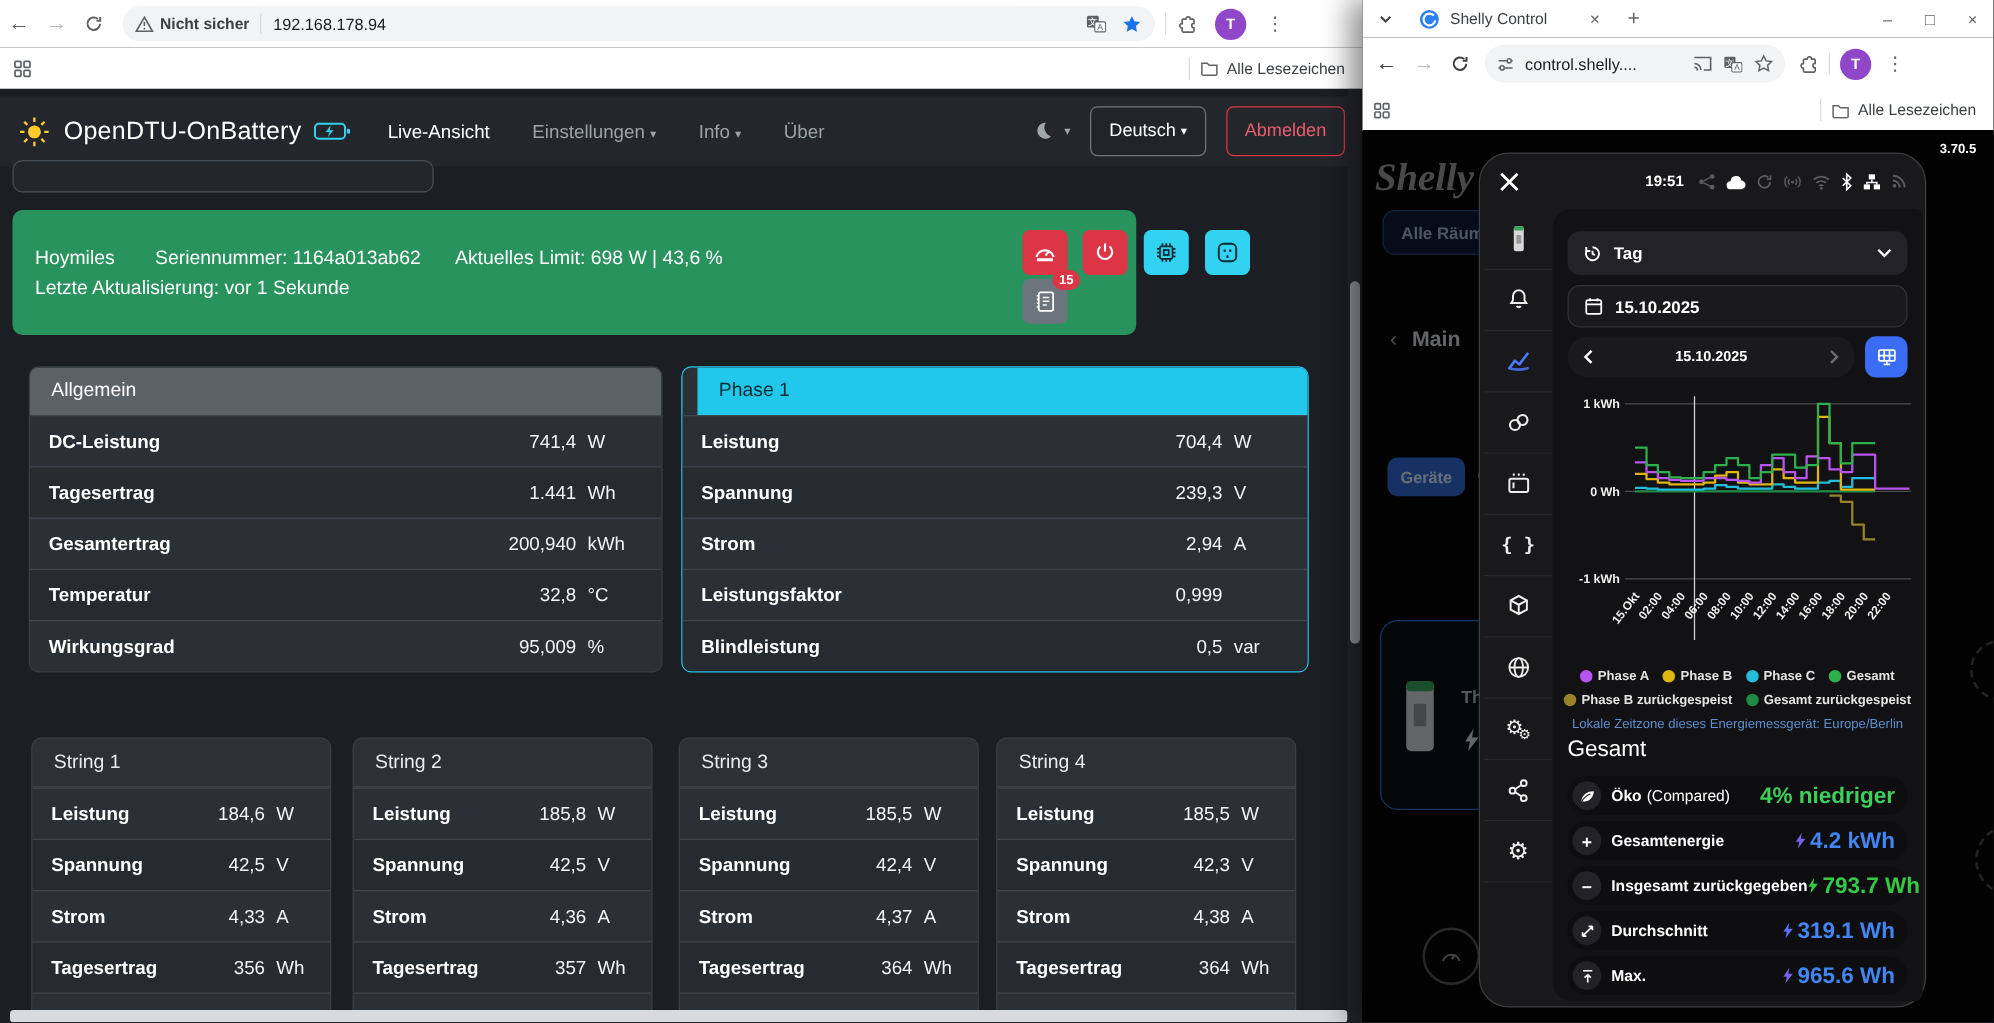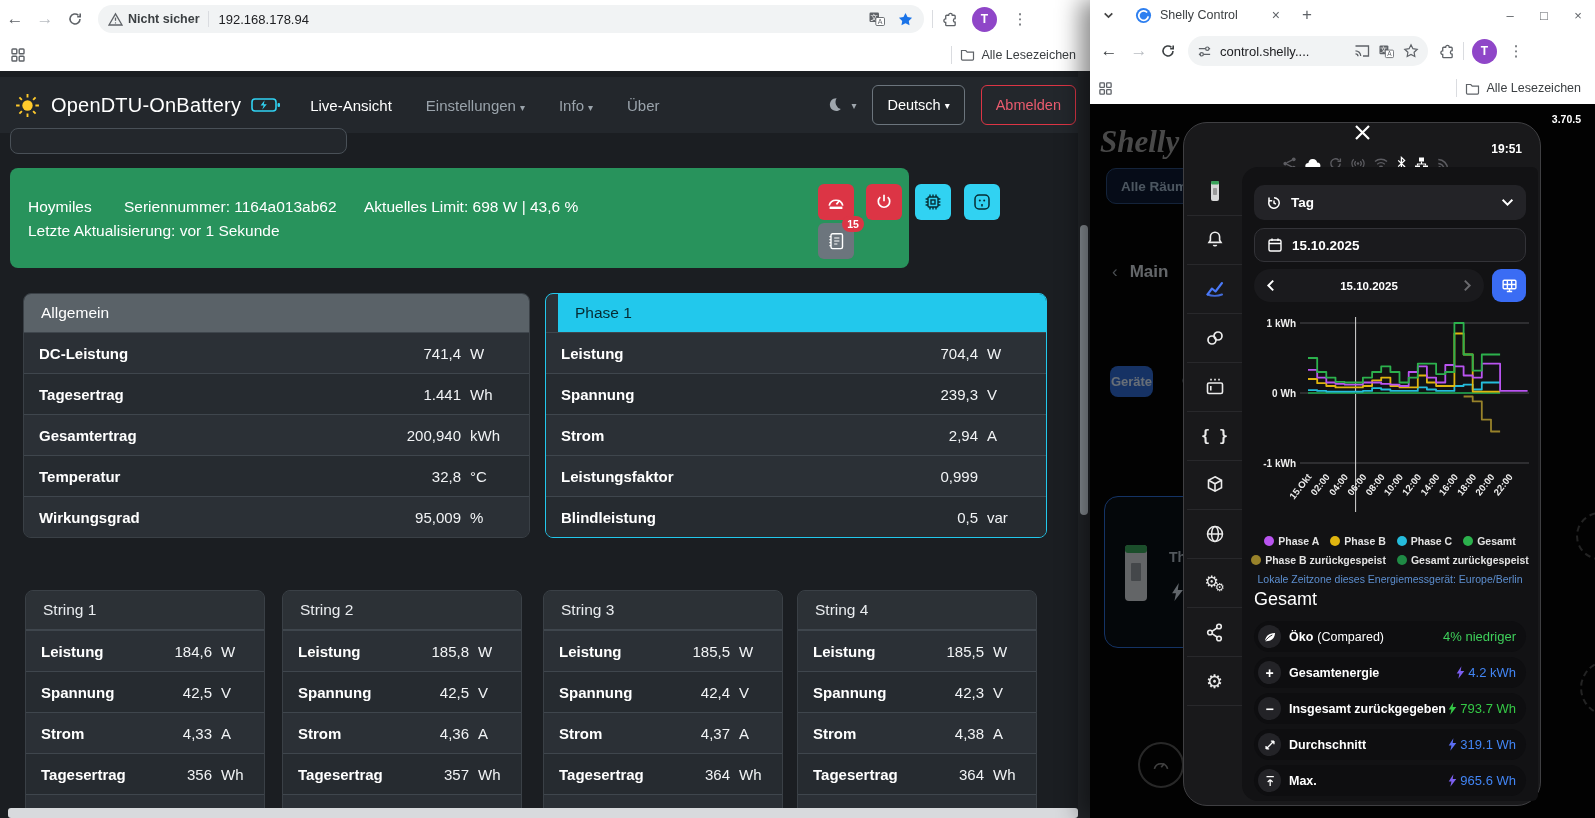--- a/index.html
+++ b/index.html
@@ -66,28 +66,28 @@
   .winbtn{font-size:13px;color:#5f6368;width:34px;text-align:center;cursor:pointer;}
   .rt-bar{position:absolute;left:0;top:30px;width:505px;height:42px;background:#fff;display:flex;align-items:center;}
   .rt-omni{height:30px;background:#f1f3f4;border-radius:15px;width:240px;display:flex;align-items:center;padding:0 9px;box-sizing:border-box;margin-left:6px;}
   .rt-book{position:absolute;left:0;top:72px;width:505px;height:32px;background:#fff;display:flex;align-items:center;border-bottom:1px solid #e8eaed;}
   .sh-page{position:absolute;left:0;top:104px;width:505px;height:714px;background:#050505;overflow:hidden;}
   .sh-version{position:absolute;right:14px;top:9px;color:#fff;font-size:10.5px;font-weight:bold;z-index:6;}
   .sh-dim{position:absolute;left:0;top:0;width:505px;height:714px;background:rgba(0,0,0,.52);z-index:2;}
   .sh-logo{position:absolute;left:10px;top:20px;font-family:"Liberation Serif",serif;font-style:italic;font-weight:bold;font-size:31px;color:#9a9a9a;z-index:1;}
   .sh-rooms{position:absolute;left:16px;top:64px;width:150px;height:36px;border:1px solid #2a4a7a;background:#0d1b33;border-radius:10px;color:#9fb4c9;font-size:13.5px;font-weight:bold;display:flex;align-items:center;padding-left:14px;box-sizing:border-box;z-index:1;}
   .sh-main{position:absolute;left:22px;top:158px;color:#d0d6dc;font-size:17px;font-weight:bold;z-index:1;}
-  .sh-tab{position:absolute;left:20px;top:262px;width:43px;height:31px;background:#2f6ad1;border-radius:8px;color:#d7e5f8;font-size:13px;font-weight:bold;display:flex;align-items:center;justify-content:center;z-index:1;}
+  .sh-tab{position:absolute;left:20px;top:262px;width:62px;height:31px;background:#2f6ad1;border-radius:8px;color:#d7e5f8;font-size:13px;font-weight:bold;display:flex;align-items:center;justify-content:center;z-index:1;}
   .sh-tab2{position:absolute;left:92px;top:269px;color:#8a95a1;font-size:13px;font-weight:bold;z-index:1;}
   .sh-devcard{position:absolute;left:14px;top:392px;width:160px;height:150px;border:1.5px solid #2b6cd4;border-radius:14px;background:#0a0f16;z-index:1;}
   .sh-gauge{position:absolute;left:48px;top:638px;width:42px;height:42px;border-radius:50%;border:2px solid #555;z-index:1;display:flex;align-items:center;justify-content:center;}
   .dash-circ{position:absolute;border:2px dashed #4a4a4a;border-radius:50%;z-index:1;}
 
   .sh-panel{position:absolute;left:93px;top:18px;width:358px;height:684px;background:#19191b;border:1.5px solid #3f3f42;border-radius:24px;z-index:4;box-sizing:border-box;}
-  .pan-head{position:absolute;left:0;top:0;width:100%;height:44px;display:flex;align-items:center;padding:0 14px;box-sizing:border-box;flex-direction:column;}
+  .pan-head{position:absolute;left:0;top:0;width:100%;height:44px;display:flex;align-items:center;padding:0 14px;box-sizing:border-box;}
   .pan-clock{color:#fff;font-size:12px;font-weight:bold;margin-left:auto;margin-right:4px;}
   .st-ic{margin-left:7px;}
   .sidebar{position:absolute;left:3px;top:44px;width:55px;height:632px;}
   .sb-cell{height:48px;border-bottom:1px solid #28282b;display:flex;align-items:center;justify-content:center;color:#ececec;cursor:pointer;}
   .sb-cell.active{color:#4a79f8;}
   .pan-content{position:absolute;left:58px;top:44px;width:296px;height:634px;background:#121214;border-radius:16px 6px 6px 16px;overflow:hidden;}
   .ctl-pill{position:absolute;left:12px;width:272px;height:35px;background:#232327;border-radius:10px;display:flex;align-items:center;padding:0 12px;box-sizing:border-box;color:#fff;cursor:pointer;}
   .ctl-pill.outline{background:#1a1a1d;border:1px solid #333338;}
   .ctl-label{font-size:13.5px;font-weight:bold;margin-left:9px;}
   .navpill{position:absolute;left:12px;top:102px;width:230px;height:33px;background:#1a1a1d;border-radius:17px;display:flex;align-items:center;padding:0 12px;box-sizing:border-box;}
@@ -96,21 +96,21 @@
   .legend-row{position:absolute;left:6px;width:284px;display:flex;justify-content:center;gap:11px;align-items:center;}
   .leg-item{display:flex;align-items:center;gap:4px;color:#e3e3e3;font-size:10.5px;font-weight:bold;white-space:nowrap;}
   .leg-dot{width:10px;height:10px;border-radius:50%;}
   .tz-note{position:absolute;left:0;top:406px;width:296px;text-align:center;color:#5d8fd0;font-size:10.5px;}
   .sec-title{position:absolute;left:12px;top:422px;color:#fff;font-size:18px;}
   .stats{position:absolute;left:12px;top:454px;width:272px;}
   .stat-row{height:31px;border-radius:16px;background:#0e0e10;display:flex;align-items:center;margin-bottom:5px;padding:0 10px 0 4px;box-sizing:border-box;}
   .stat-icirc{width:23px;height:23px;border-radius:50%;background:#232327;display:flex;align-items:center;justify-content:center;color:#fff;font-size:13px;font-weight:bold;margin-right:8px;flex:0 0 auto;}
   .stat-label{color:#fff;font-size:12.5px;font-weight:bold;white-space:nowrap;}
   .stat-suffix{color:#fff;font-size:12.5px;margin-left:4px;}
-  .stat-val{margin-left:auto;font-size:13px;font-weight:normal;display:flex;align-items:center;gap:3px;white-space:nowrap;}
+  .stat-val{margin-left:auto;font-size:18px;font-weight:bold;display:flex;align-items:center;gap:3px;white-space:nowrap;}
 </style>
 </head>
 <body>
 
 <div id="root">
 
   <div class="win-left">
     <div class="lt-bar">
       <span class="nav-glyph">←</span>
       <span class="nav-glyph lite">→</span>

